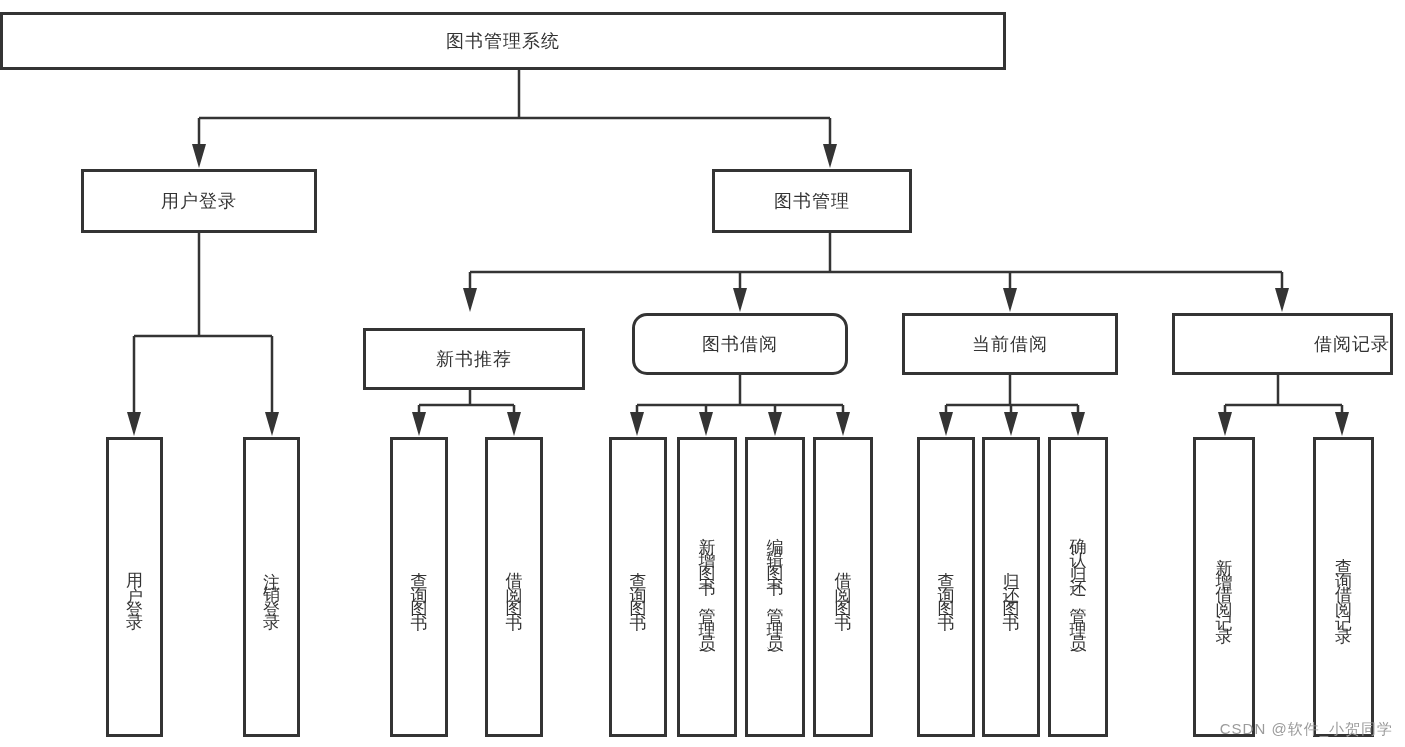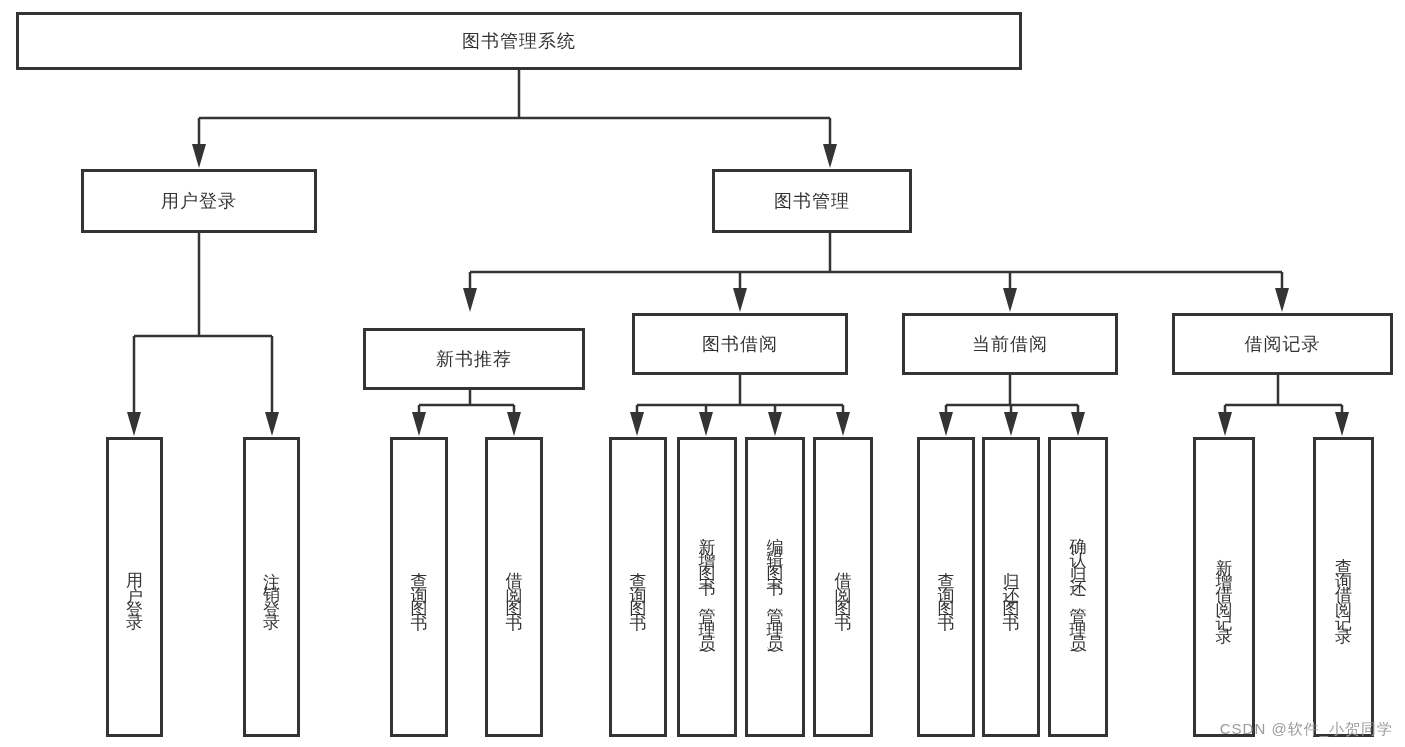--- a/index.html
+++ b/index.html
@@ -43,27 +43,27 @@
   }
   .vbox .vtext {
     writing-mode: vertical-rl;
     text-orientation: mixed;
     font-size: 17px;
     letter-spacing: 14px;
     line-height: 1;
     color: #333333;
   }
   
-  .b-root { left: 16px;  top: 12px;  width: 1006px; height: 58px; }
+  .b-root { left: 0;  top: 12px;  width: 1006px; height: 58px; }
   .b-ul   { left: 81px;  top: 169px; width: 236px;  height: 64px; }
   .b-bm   { left: 712px; top: 169px; width: 200px;  height: 64px; }
   .b-nbr  { left: 363px; top: 328px; width: 222px;  height: 62px; }
-  .b-bb   { left: 632px; top: 313px; width: 216px;  height: 62px; }
+  .b-bb   { left: 632px; top: 313px; width: 216px;  height: 62px; border-radius: 15px; }
   .b-cb   { left: 902px; top: 313px; width: 216px;  height: 62px; }
-  .b-br   { left: 1172px;top: 313px; width: 221px;  height: 62px; }
+  .b-br   { left: 1172px;top: 313px; width: 221px;  height: 62px; justify-content: flex-end; }
   
   .v1  { left: 106px;  width: 57px; }
   .v2  { left: 243px;  width: 57px; }
   .v3  { left: 390px;  width: 58px; }
   .v4  { left: 485px;  width: 58px; }
   .v5  { left: 609px;  width: 58px; }
   .v6  { left: 677px;  width: 60px; }
   .v7  { left: 745px;  width: 60px; }
   .v8  { left: 813px;  width: 60px; }
   .v9  { left: 917px;  width: 58px; }

